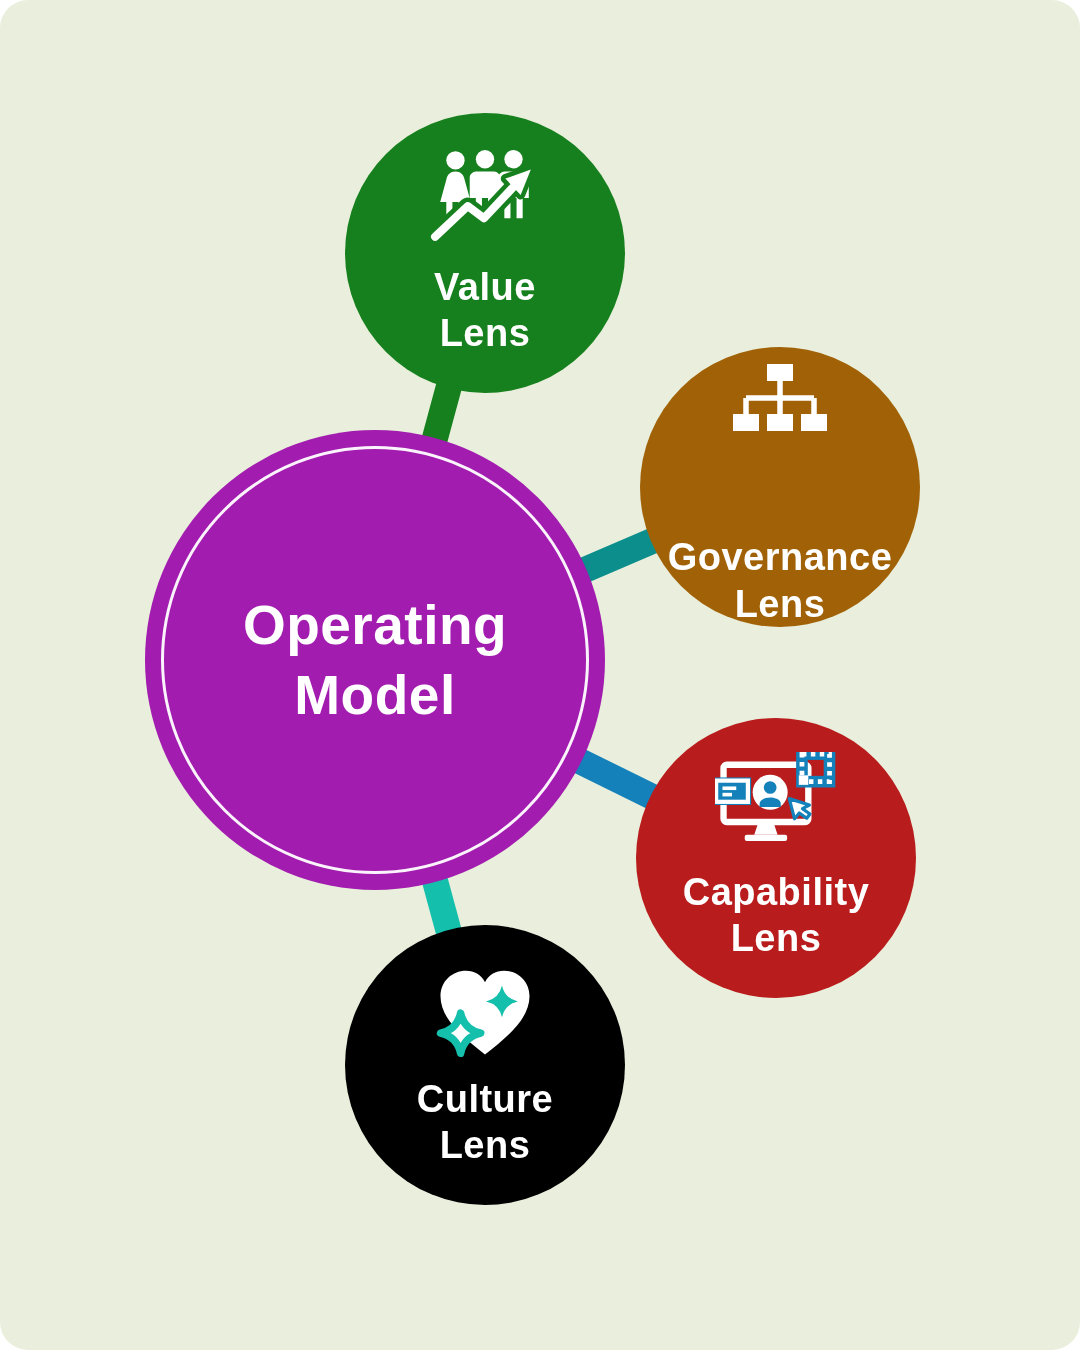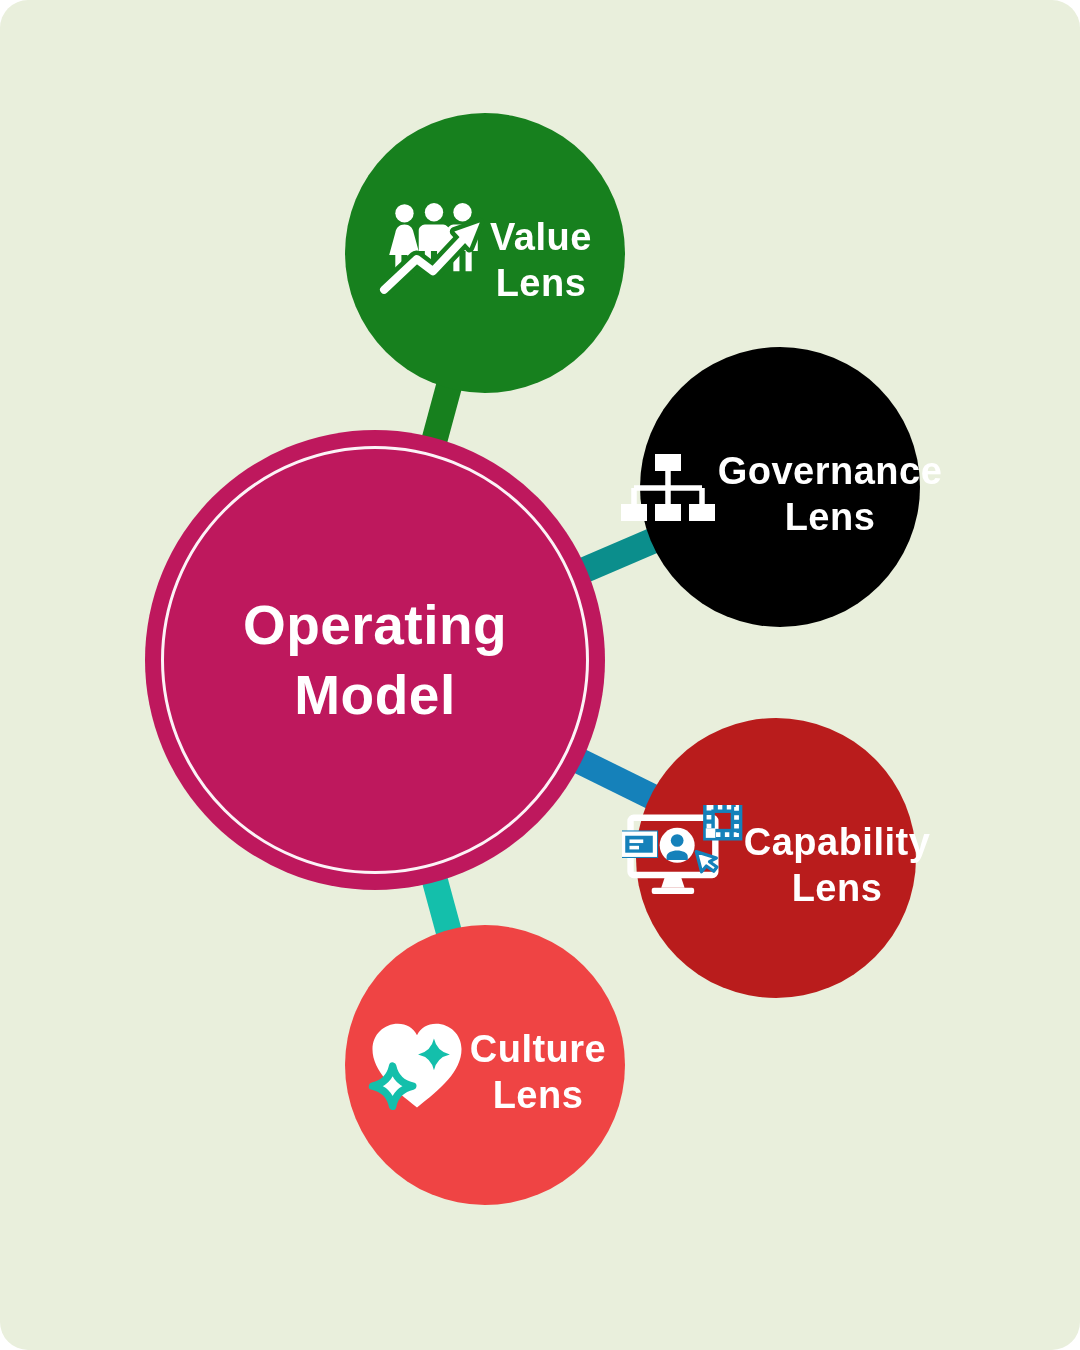--- a/index.html
+++ b/index.html
@@ -20,21 +20,21 @@
   }
   .connectors {
     position: absolute;
     left: 0; top: 0;
     width: 1080px; height: 1350px;
   }
   .node {
     position: absolute;
     border-radius: 50%;
     display: flex;
-    flex-direction: row;
+    flex-direction: column;
     align-items: center;
     justify-content: center;
     color: #ffffff;
     text-align: center;
   }
   .node-label {
     white-space: pre-line;
     font-weight: bold;
     font-size: 38px;
     line-height: 1.22;
@@ -75,21 +75,21 @@
 
 <div class="canvas">
 
   <svg class="connectors" viewBox="0 0 1080 1350">
     <line x1="375" y1="660" x2="485" y2="253" stroke-width="26" stroke="#17801e"></line>
     <line x1="375" y1="660" x2="778" y2="487" stroke-width="26" stroke="#0b8e8c"></line>
     <line x1="375" y1="660" x2="776" y2="858" stroke-width="26" stroke="#1581ba"></line>
     <line x1="375" y1="660" x2="485" y2="1065" stroke-width="26" stroke="#14bfab"></line>
   </svg>
 
-  <div class="node central" style="background-color: #be185d;">
+  <div class="node central" style="background-color: #a21caf;">
     <div class="node-label">Operating
 Model</div>
   </div>
 
   <div class="node value" style="background-color: rgb(23, 128, 30);">
     <div class="icon-wrap">
       <svg viewBox="0 0 110 100" width="112" height="102">
         <circle cx="26" cy="11" r="9" fill="#fff"></circle>
         <circle cx="55" cy="10" r="9" fill="#fff"></circle>
         <circle cx="83" cy="10" r="9" fill="#fff"></circle>
@@ -99,21 +99,21 @@
         <polyline points="6,86 38,56 54,68 86,34" fill="none" stroke="#17801e" stroke-width="17" stroke-linecap="round" stroke-linejoin="round"></polyline>
         <polygon points="100,20 90,45 75,29" fill="#fff" stroke="#17801e" stroke-width="9" stroke-linejoin="round"></polygon>
         <polyline points="6,86 38,56 54,68 84,36" fill="none" stroke="#fff" stroke-width="8" stroke-linecap="round" stroke-linejoin="round"></polyline>
         <polygon points="100,20 90,45 75,29" fill="#fff"></polygon>
       </svg>
     </div>
     <div class="node-label">Value
 Lens</div>
   </div>
 
-  <div class="node governance" style="background-color: #000000;">
+  <div class="node governance" style="background-color: #a16207; justify-content: space-between;">
     <div class="icon-wrap">
       <svg viewBox="0 0 100 71" width="100" height="71">
         <rect x="37" y="2" width="26" height="17" fill="#fff"></rect>
         <path d="M50 19 V36 M16 36 H84 M16 36 V52 M50 36 V52 M84 36 V52" stroke="#fff" stroke-width="5.5" fill="none"></path>
         <rect x="3" y="52" width="26" height="17" fill="#fff"></rect>
         <rect x="37" y="52" width="26" height="17" fill="#fff"></rect>
         <rect x="71" y="52" width="26" height="17" fill="#fff"></rect>
       </svg>
     </div>
     <div class="node-label">Governance
@@ -136,21 +136,21 @@
         <circle cx="52" cy="38" r="16.5" fill="#fff"></circle>
         <circle cx="52" cy="33.5" r="6" fill="#1581ba"></circle>
         <path d="M42 49 c0 -8 20 -8 20 0 l0 3 h-20 z" fill="#1581ba"></path>
         <path d="M70 44 l5 19 4.5 -5.5 7 5 3 -4 -7 -5 6.5 -3.5 z" fill="#fff" stroke="#1581ba" stroke-width="3" stroke-linejoin="round"></path>
       </svg>
     </div>
     <div class="node-label">Capability
 Lens</div>
   </div>
 
-  <div class="node culture" style="background-color: #ef4444;">
+  <div class="node culture" style="background-color: #000000;">
     <div class="icon-wrap">
       <svg viewBox="0 0 100 92" width="106" height="98">
         <path d="M50 86 C28 69 8 52 8 31 C8 17 19 7 32 7 C40 7 47 11 50 18 C53 11 60 7 68 7 C81 7 92 17 92 31 C92 52 72 69 50 86 Z" fill="#fff"></path>
         <path d="M66 21 Q68.7 33.3 81 36 Q68.7 38.7 66 51 Q63.3 38.7 51 36 Q63.3 33.3 66 21 Z" fill="#14bfab"></path>
         <path d="M27 47 Q30.4 62.6 46 66 Q30.4 69.4 27 85 Q23.6 69.4 8 66 Q23.6 62.6 27 47 Z" fill="#fff" stroke="#14bfab" stroke-width="7" stroke-linejoin="round"></path>
       </svg>
     </div>
     <div class="node-label">Culture
 Lens</div>
   </div>

